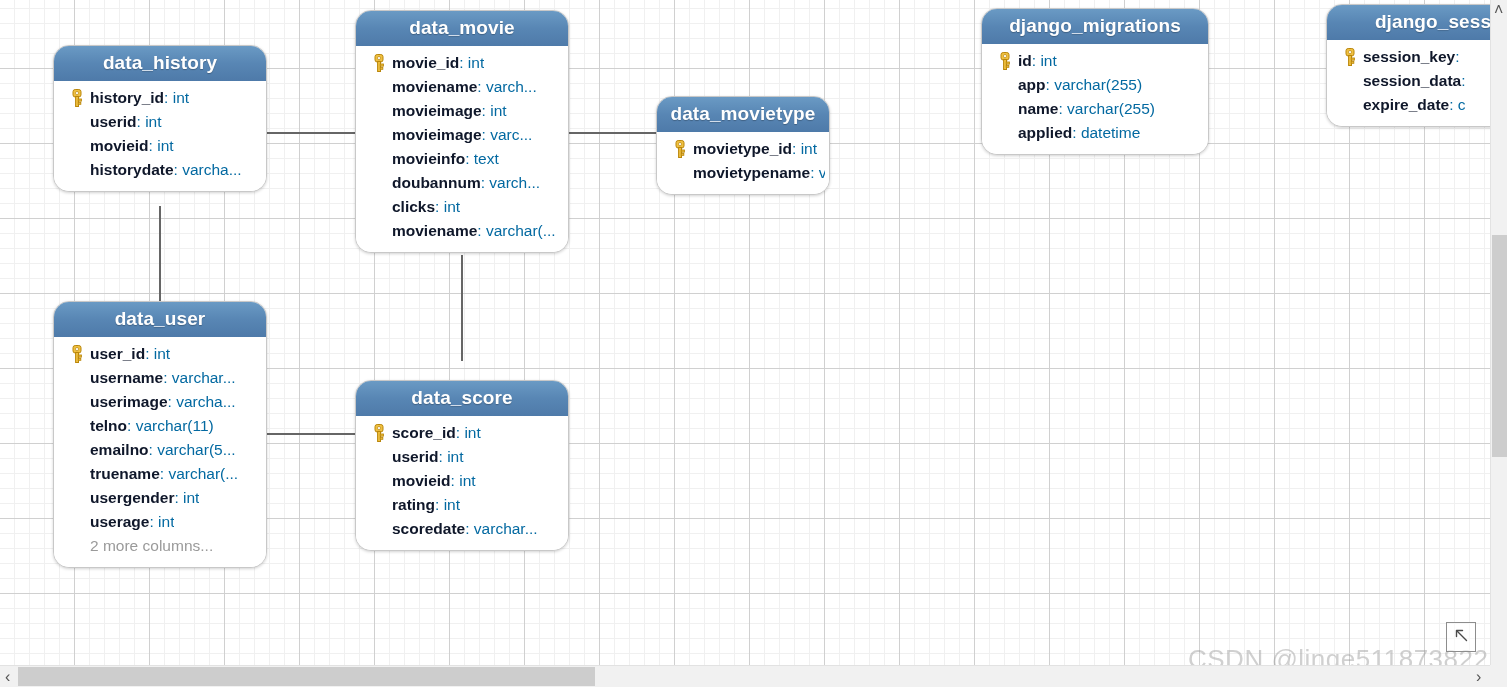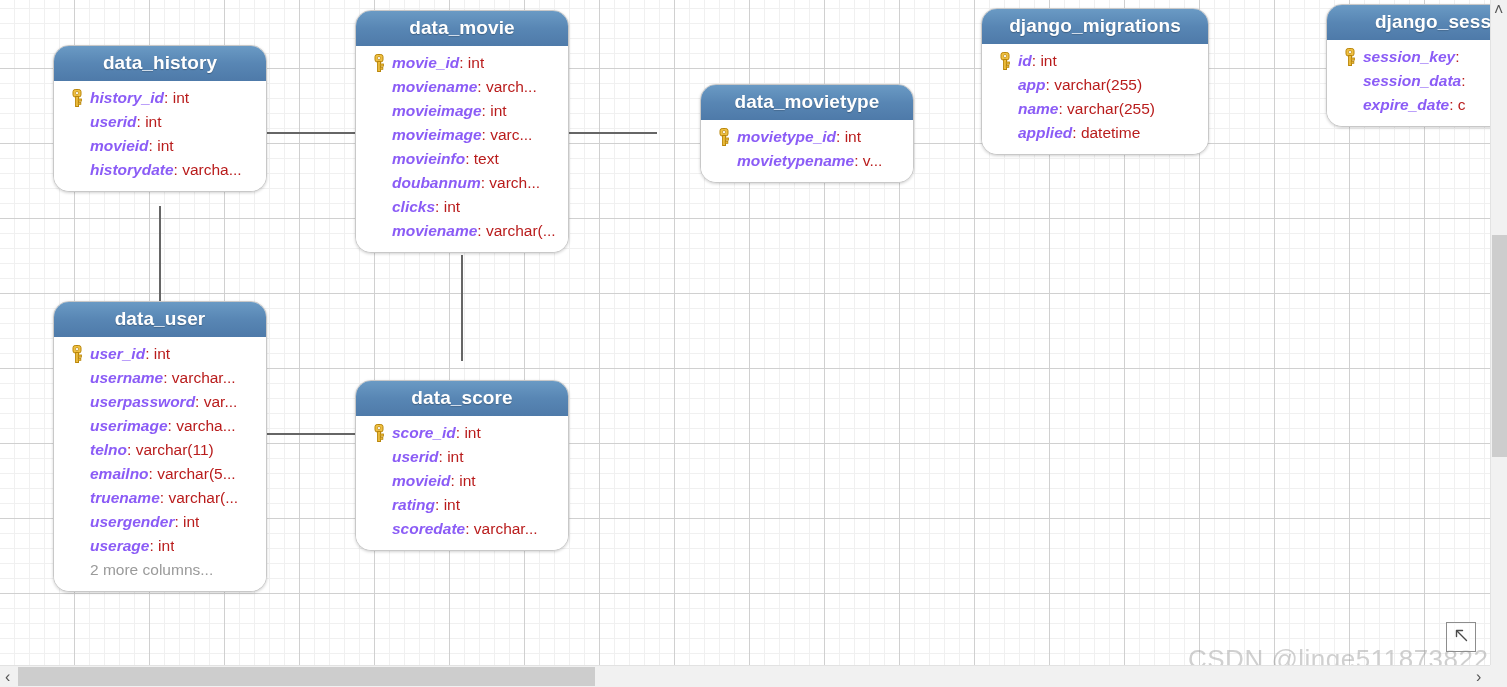--- a/index.html
+++ b/index.html
@@ -92,22 +92,22 @@
     justify-content: center;
   }
   .col-key.blank { }
   .col-text {
     font-size: 15.5px;
     color: #1a1a1a;
     overflow: hidden;
     text-overflow: clip;
     white-space: nowrap;
   }
-  .col-name { font-weight: bold; color: #8b5cf6; font-style: italic; }
-  .col-type { color: #b91c1c; font-weight: normal; }
+  .col-name { font-weight: bold; color: #0f172a; }
+  .col-type { color: #0369a1; font-weight: normal; }
   .more-cols {
     font-size: 15.5px;
     color: #9a9a9a;
     padding-left: 32px;
     height: 24px;
     line-height: 24px;
     white-space: nowrap;
   }
 
   
@@ -273,21 +273,21 @@
           <div class="col-row">
             <span class="col-key blank"></span>
             <span class="col-text"><span class="col-name">clicks</span><span class="col-type">: int</span></span>
           </div>
           <div class="col-row">
             <span class="col-key blank"></span>
             <span class="col-text"><span class="col-name">moviename</span><span class="col-type">: varchar(...</span></span>
           </div>
         </div>
       </div>
-      <div class="entity" style="left: 656px; top: 84px; width: 214px; margin-left: 44px;">
+      <div class="entity" style="left: 656px; top: 96px; width: 174px;">
         <div class="entity-header">data_movietype</div>
         <div class="entity-body">
           <div class="col-row">
             <span class="col-key">
               <svg class="key-icon" width="18" height="18" viewBox="0 0 18 18" aria-hidden="true">
                 <g>
                   <rect x="5" y="0.5" width="8" height="7.5" rx="2.2" fill="#f0c040" stroke="#b9860b" stroke-width="1"></rect>
                   <rect x="7.6" y="2.5" width="2.8" height="3.2" rx="1.2" fill="#ffffff" stroke="#b9860b" stroke-width="0.8"></rect>
                   <rect x="7.6" y="7.5" width="2.9" height="10" fill="#f0c040" stroke="#b9860b" stroke-width="1"></rect>
                   <rect x="10.2" y="10" width="3.2" height="2.1" fill="#f0c040" stroke="#b9860b" stroke-width="0.9"></rect>
@@ -316,24 +316,20 @@
                   <rect x="10.2" y="10" width="3.2" height="2.1" fill="#f0c040" stroke="#b9860b" stroke-width="0.9"></rect>
                   <rect x="10.2" y="13.3" width="2.6" height="2" fill="#f0c040" stroke="#b9860b" stroke-width="0.9"></rect>
                 </g>
               </svg>
             </span>
             <span class="col-text"><span class="col-name">user_id</span><span class="col-type">: int</span></span>
           </div>
           <div class="col-row">
             <span class="col-key blank"></span>
             <span class="col-text"><span class="col-name">username</span><span class="col-type">: varchar...</span></span>
-          </div>
-          <div class="col-row">
-            <span class="col-key blank"></span>
-            <span class="col-text"><span class="col-name">userpassword</span><span class="col-type">: var...</span></span>
           </div>
           <div class="col-row">
             <span class="col-key blank"></span>
             <span class="col-text"><span class="col-name">userimage</span><span class="col-type">: varcha...</span></span>
           </div>
           <div class="col-row">
             <span class="col-key blank"></span>
             <span class="col-text"><span class="col-name">telno</span><span class="col-type">: varchar(11)</span></span>
           </div>
           <div class="col-row">

